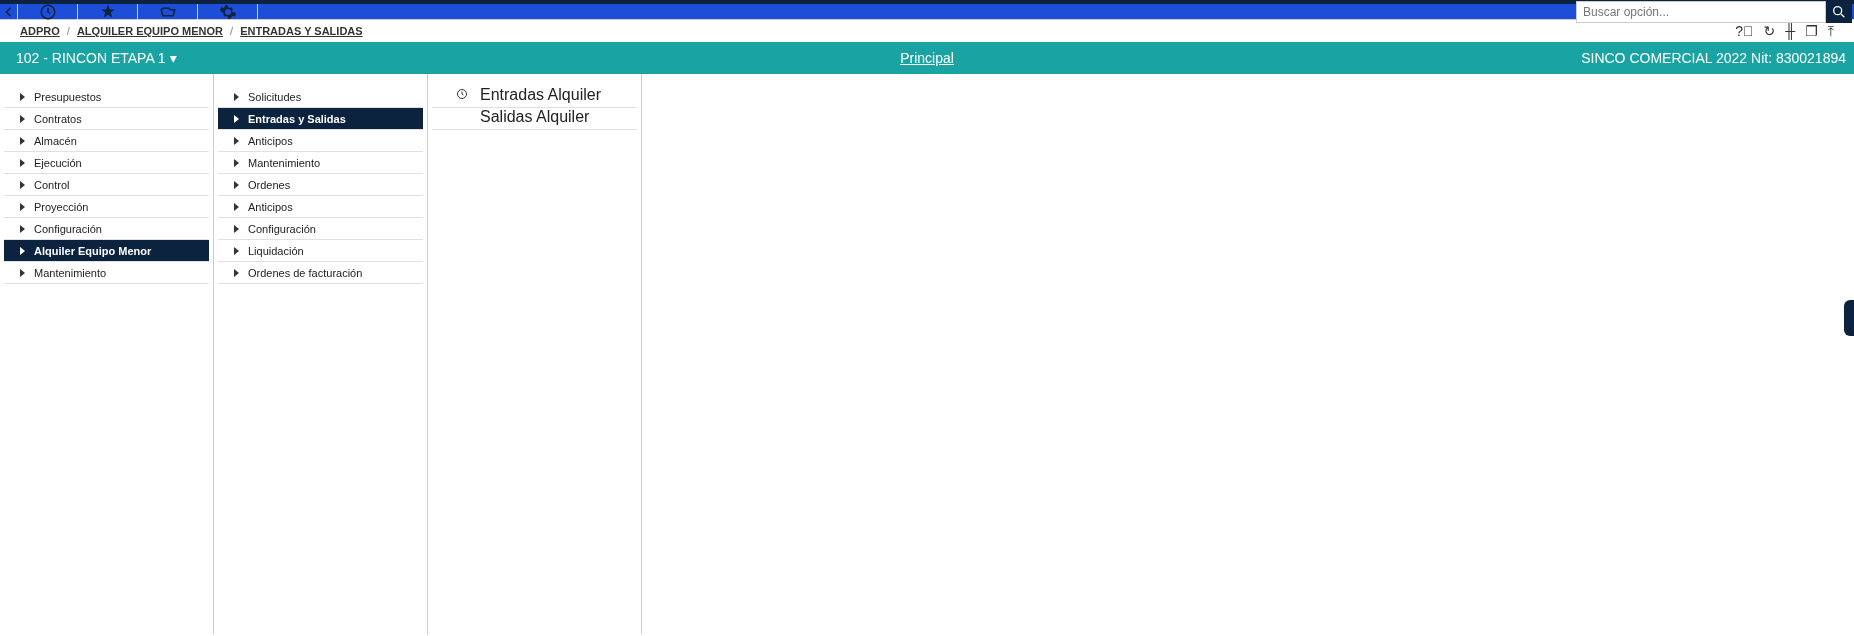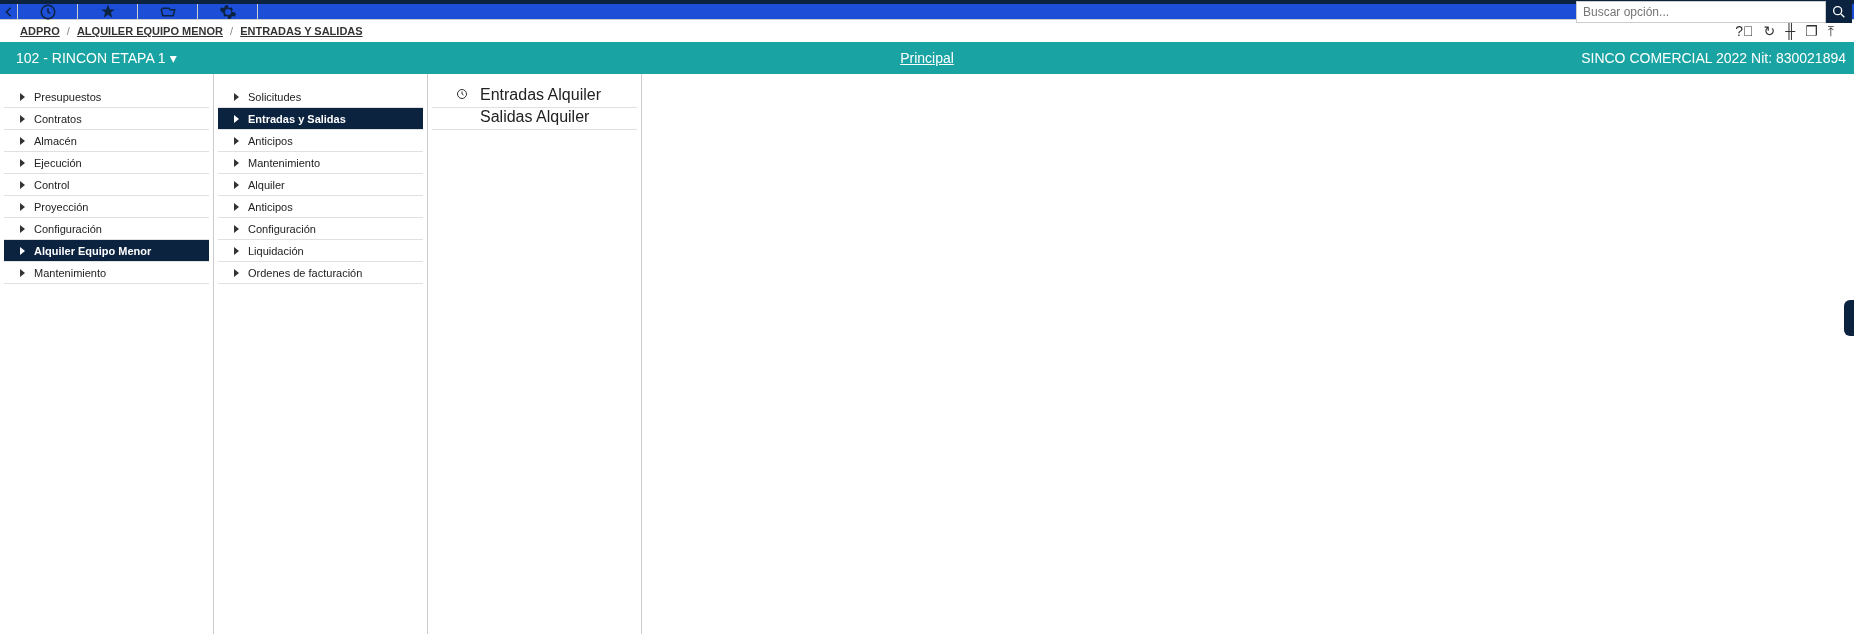--- a/index.html
+++ b/index.html
@@ -279,21 +279,21 @@
         <div class="menu-item">
           <span class="arrow"></span>
           <span>Anticipos</span>
         </div>
         <div class="menu-item">
           <span class="arrow"></span>
           <span>Mantenimiento</span>
         </div>
         <div class="menu-item">
           <span class="arrow"></span>
-          <span>Alquiler</span>
+          <span>Ordenes</span>
         </div>
         <div class="menu-item">
           <span class="arrow"></span>
           <span>Anticipos</span>
         </div>
         <div class="menu-item">
           <span class="arrow"></span>
           <span>Configuración</span>
         </div>
         <div class="menu-item">

